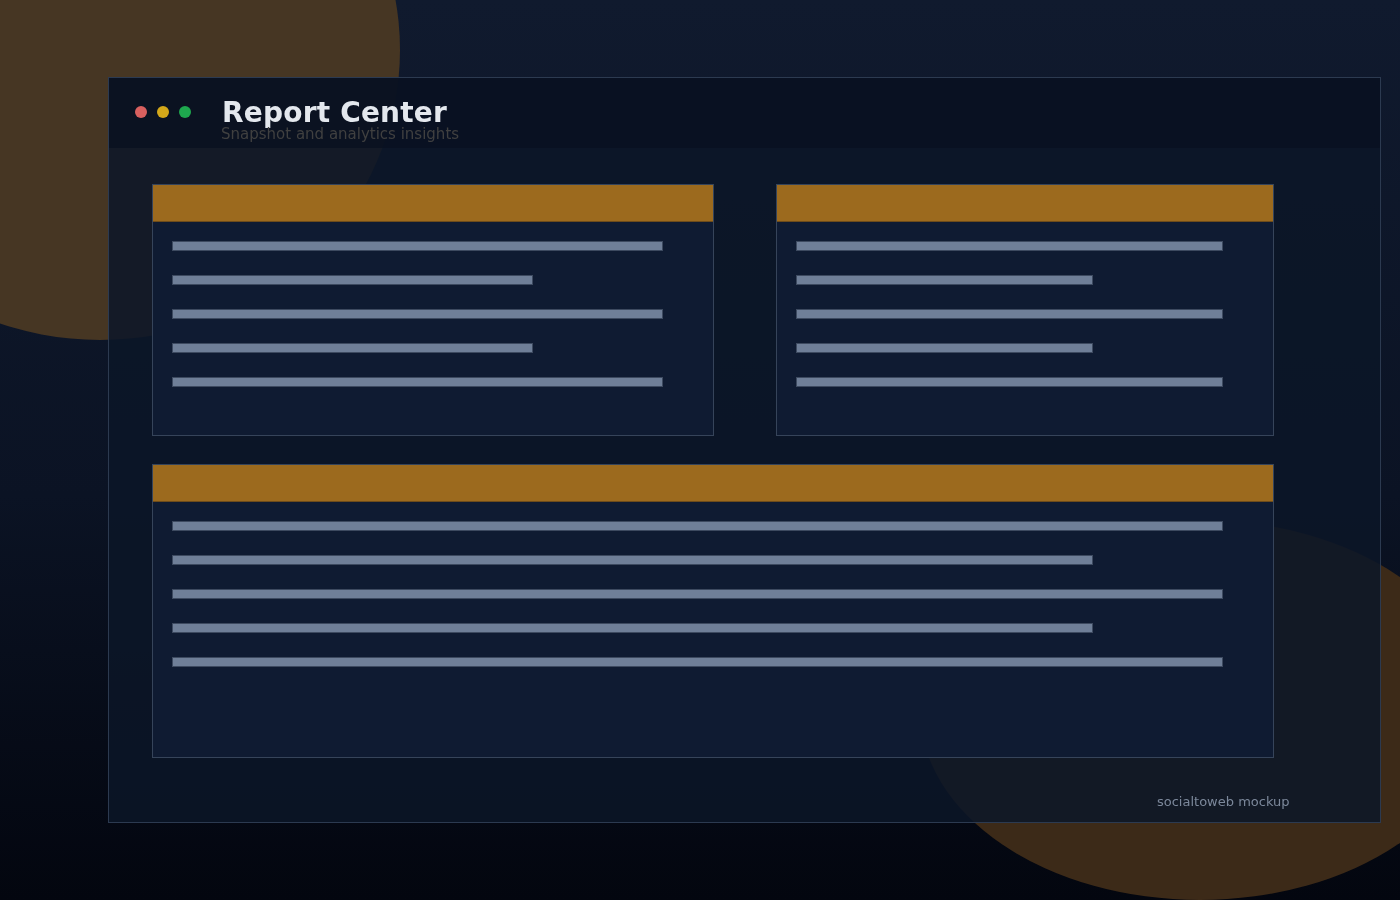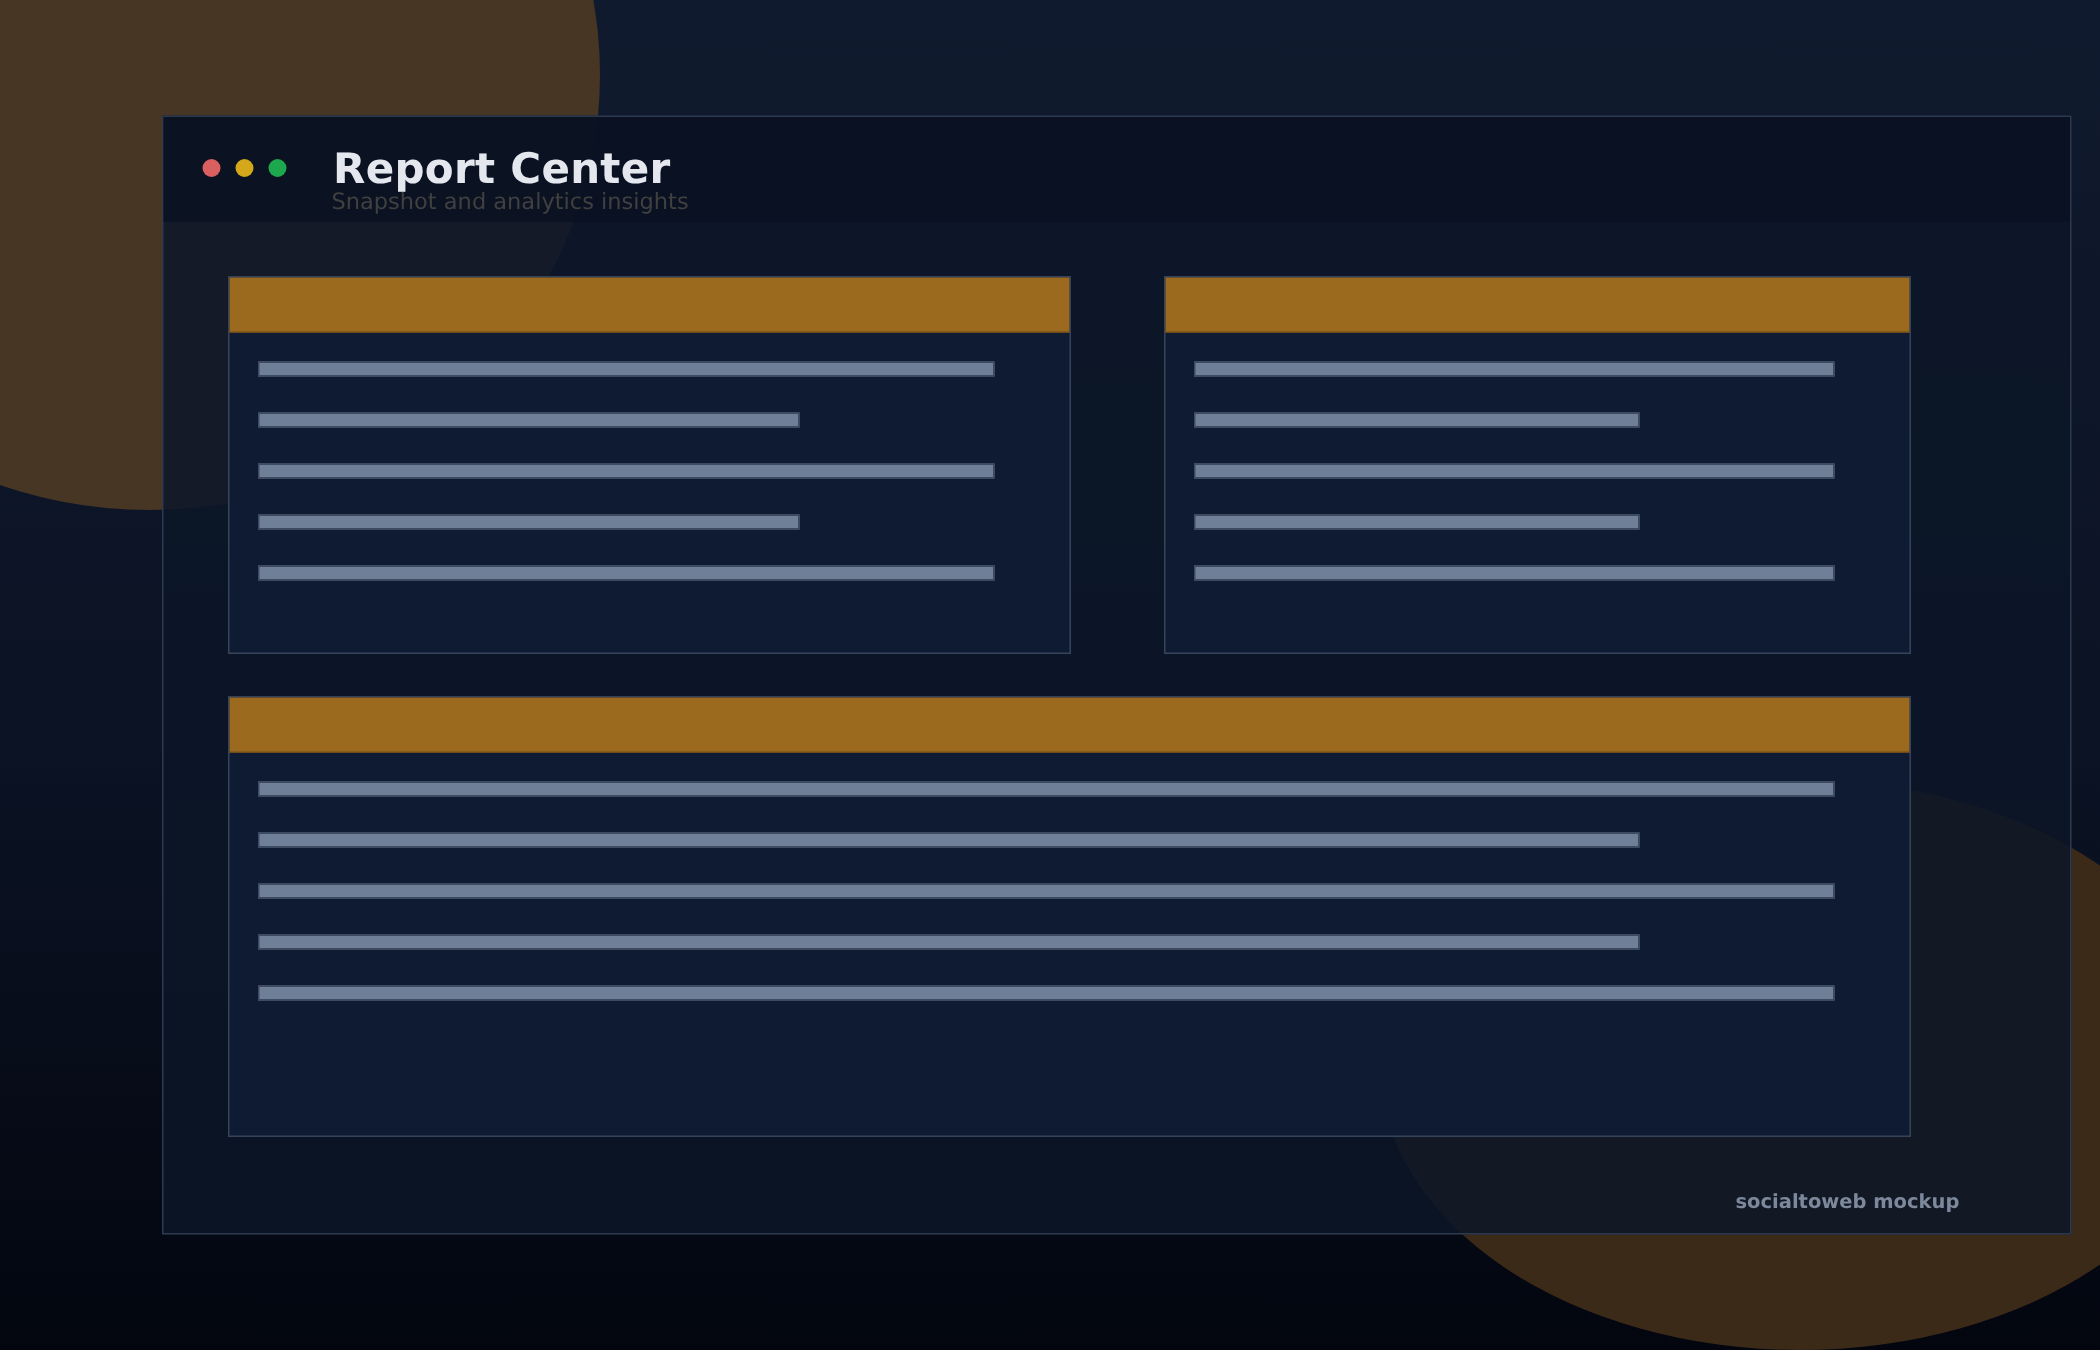--- a/index.html
+++ b/index.html
@@ -45,21 +45,21 @@
       position: absolute; left: 0; top: 0; right: 0; height: 37px;
       background: #9c6a1e; border-bottom: 1px solid #6e4c1a;
       box-sizing: border-box;
     }
     .rule {
       position: absolute; left: 19px; height: 10px;
       background: #6f7f98; border: 1px solid #3d4a60; box-sizing: border-box;
     }
     .watermark {
       position: absolute; left: 1048px; top: 716px;
-      font-size: 13px; font-weight: bold; color: #7c889b; white-space: nowrap;
+      font-size: 13px; font-weight: normal; color: #7c889b; white-space: nowrap;
     }
   </style>
 </head>
 <body>
 
 <div class="blob blob-tl"></div>
 <div class="blob blob-br"></div>
 
 <div class="window">
   <div class="titlebar">

